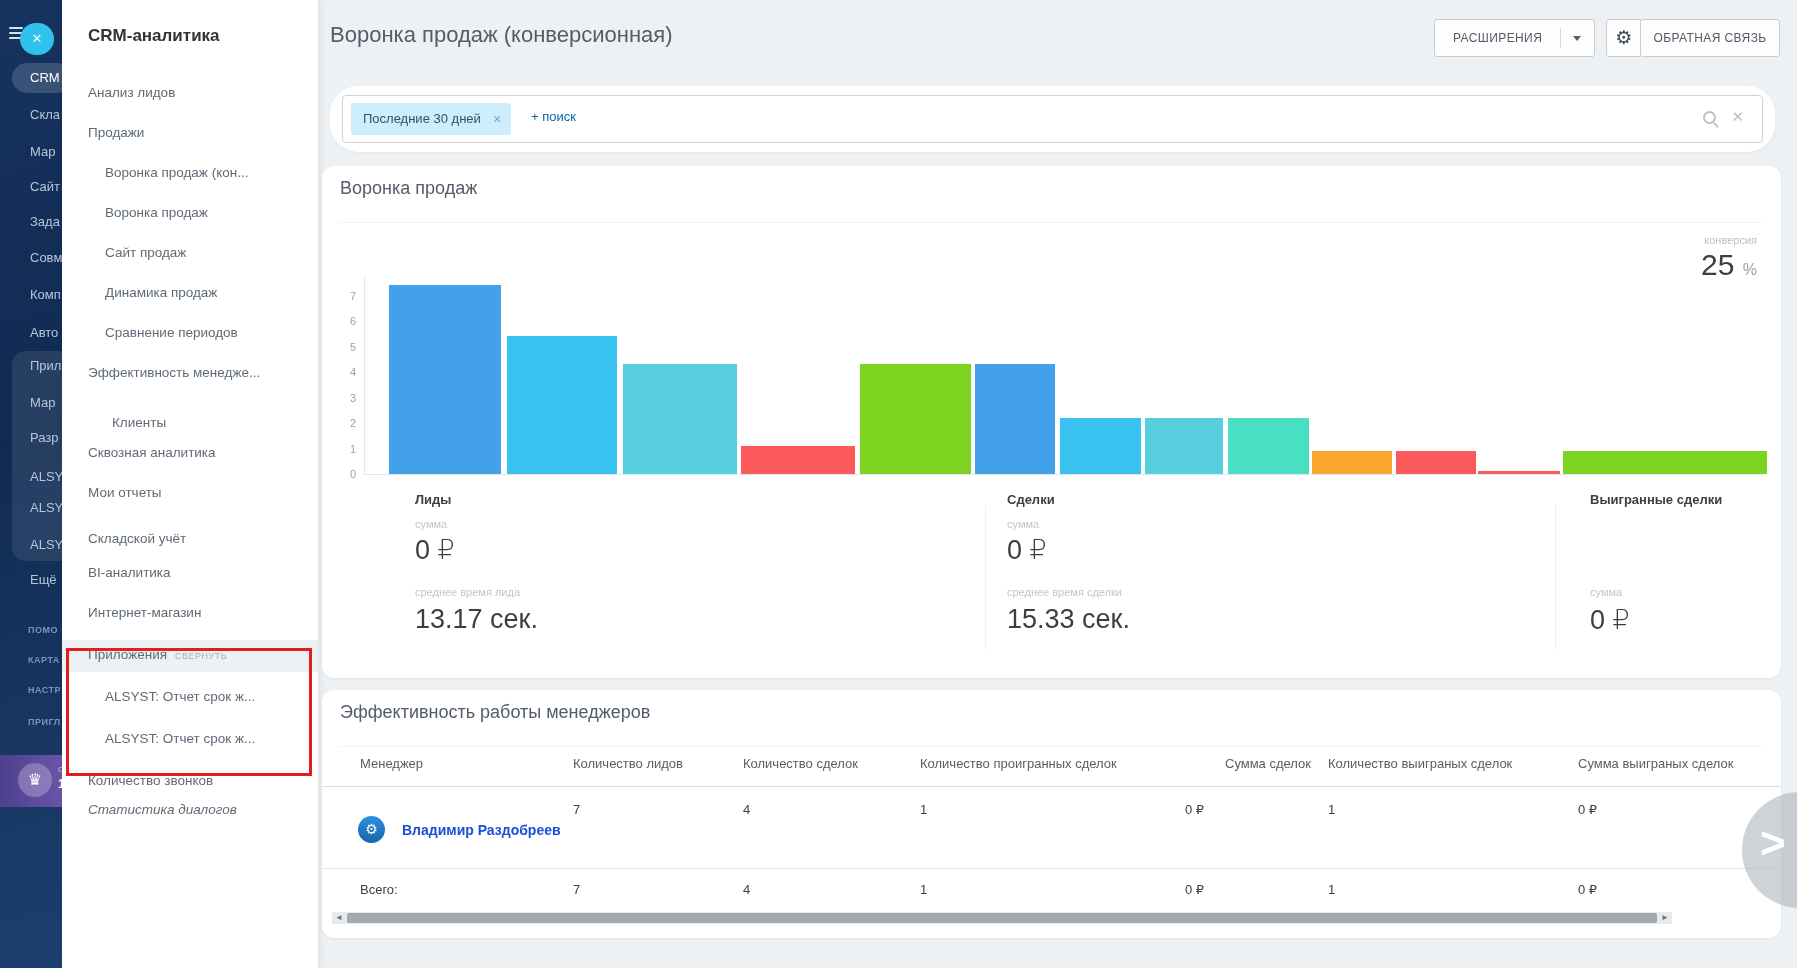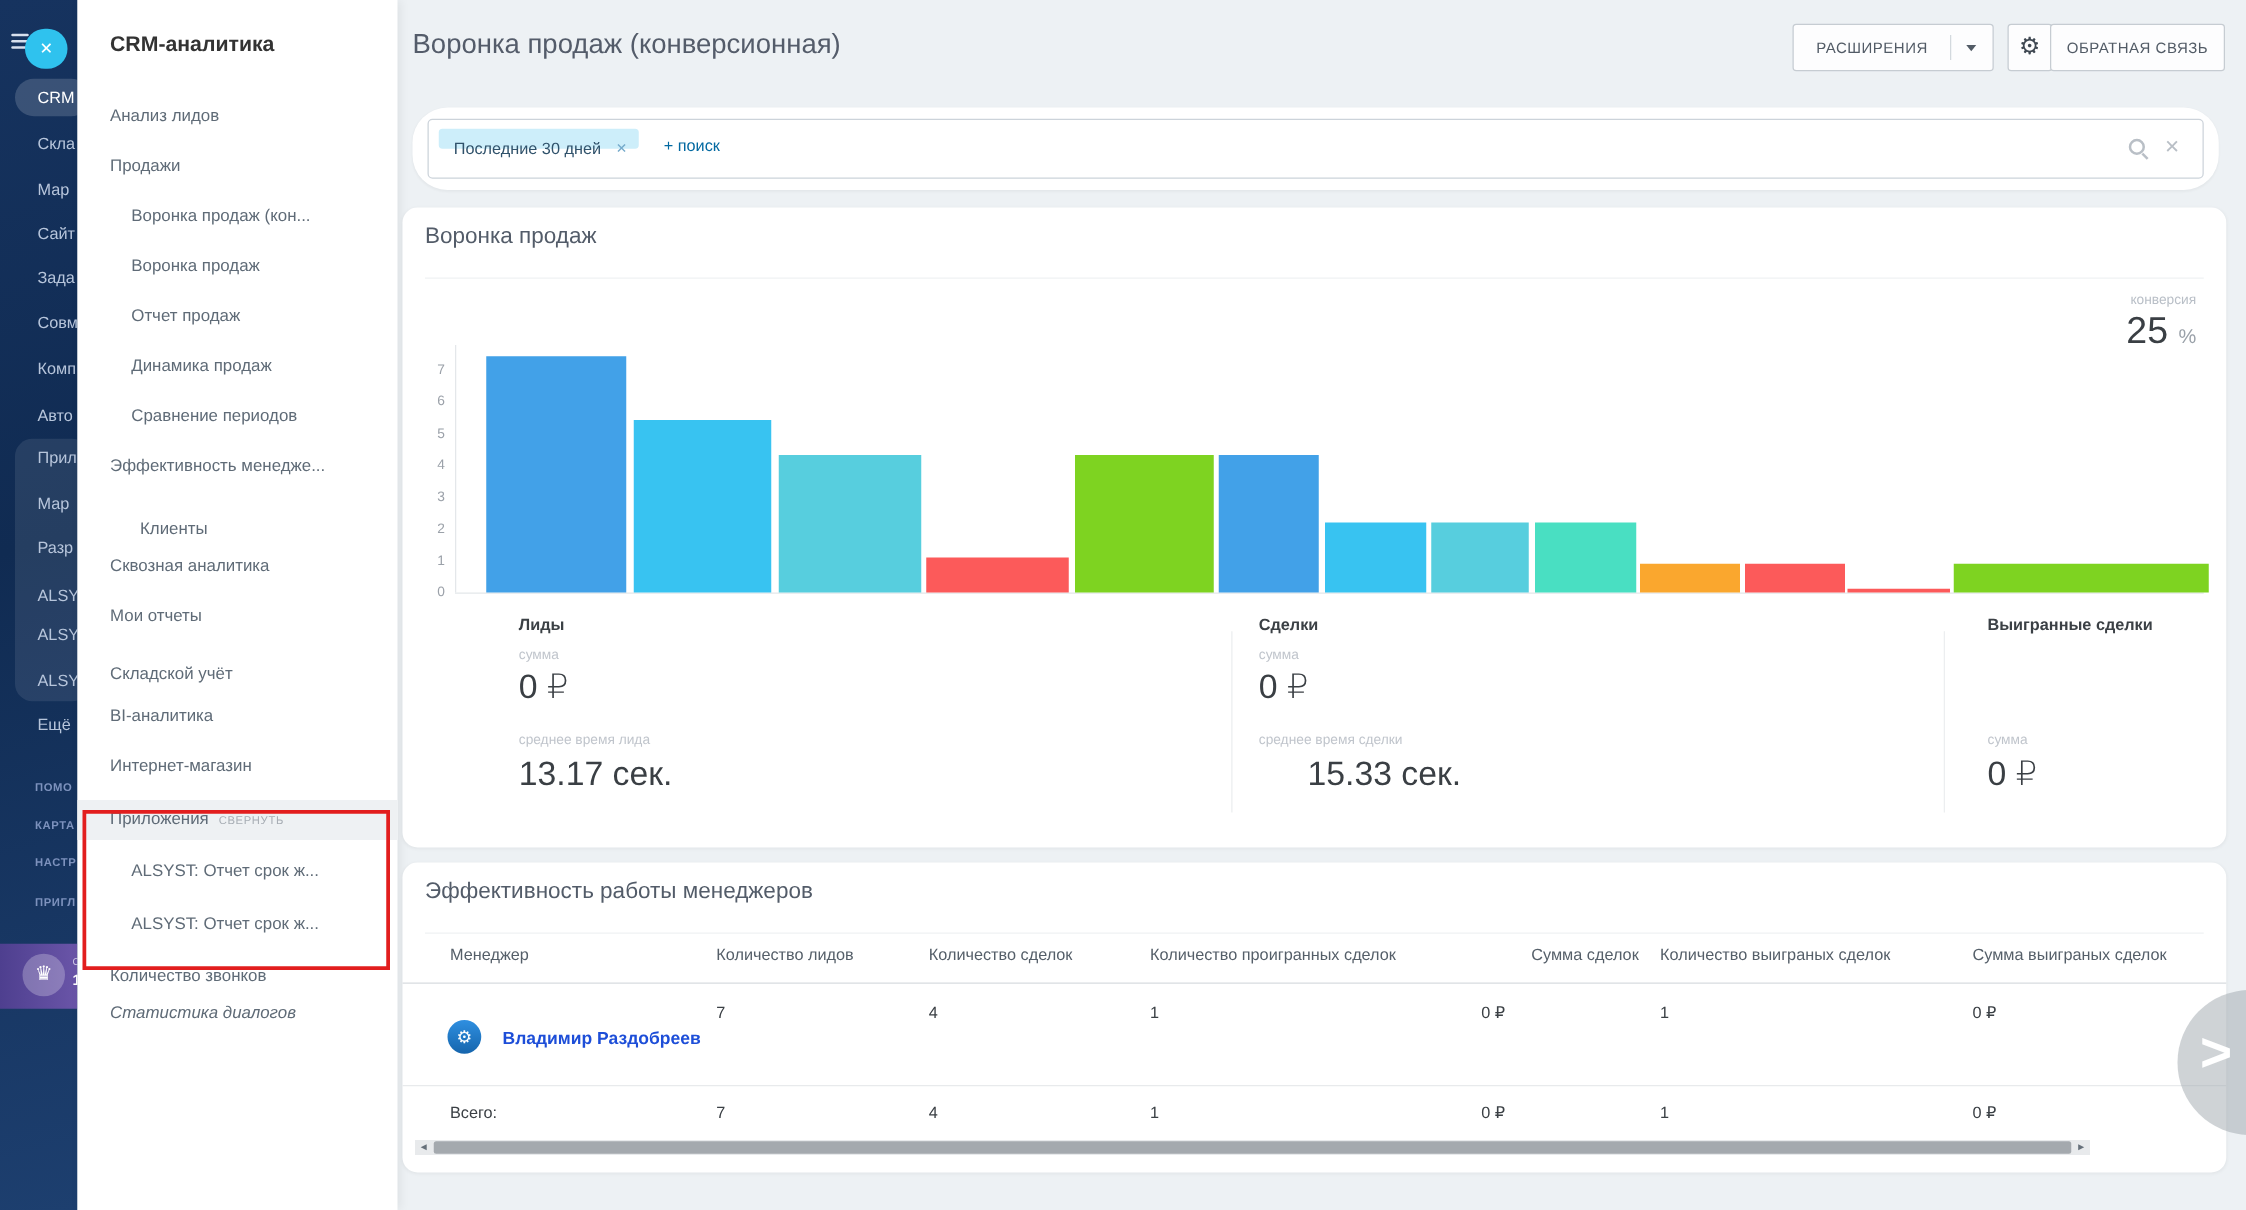--- a/index.html
+++ b/index.html
@@ -40,21 +40,21 @@
   .btn-ext{right:202px;width:161px;}
   .btn-ext .lbl{position:absolute;left:18px;top:0;line-height:36px;}
   .btn-ext .sep{position:absolute;right:33px;top:8px;bottom:8px;width:1px;background:#d3d9de;}
   .caret{position:absolute;right:13px;top:16px;width:0;height:0;border-left:4px solid transparent;border-right:4px solid transparent;border-top:5px solid #525b66;}
   .btn-gear{right:155px;width:36px;font-size:19px;color:#3f4852;text-align:center;line-height:35px;}
   .btn-fb{right:17px;width:140px;text-align:center;line-height:36px;}
 
   
   .filterbar{position:absolute;left:12px;top:86px;width:1445px;height:66px;background:#fff;border-radius:28px;box-shadow:0 1px 2px rgba(0,0,0,.04);}
   .filter-field{position:absolute;left:12px;right:12px;top:9px;bottom:9px;border:1px solid #ccd3da;border-radius:4px;cursor:text;}
-  .chip{position:absolute;left:8px;top:7px;height:16px;background:#cdeefa;border-radius:3px;font-size:13px;color:#30526b;
+  .chip{position:absolute;left:8px;top:7px;height:32px;background:#cdeefa;border-radius:3px;font-size:13px;color:#30526b;
         line-height:32px;padding:0 30px 0 12px;cursor:pointer;}
   .chip-x{position:absolute;right:9px;top:0;font-size:11px;color:#74aacb;cursor:pointer;}
   .filter-ph{position:absolute;left:188px;top:13px;font-size:13px;color:#0369a1;}
   .mag{position:absolute;right:46px;top:15px;width:9px;height:9px;border:2px solid #b9bfc6;border-radius:50%;cursor:pointer;}
   .mag::after{content:"";position:absolute;width:2px;height:6px;background:#b9bfc6;transform:rotate(-45deg);left:10px;top:9px;}
   .f-x{position:absolute;right:18px;top:12px;font-size:15px;color:#b9bfc6;cursor:pointer;}
 
   
   .card{position:absolute;left:4px;background:#fff;border-radius:12px;box-shadow:0 1px 3px rgba(0,0,0,.05);}
   .card-funnel{top:166px;width:1459px;height:512px;}
@@ -137,21 +137,21 @@
     </div>
   </div>
 
   <div class="panel">
     <div class="panel-title">CRM-аналитика</div>
     <div>
         <div class="m-item" style="top: 85px;">Анализ лидов</div>
         <div class="m-item" style="top: 125px;">Продажи</div>
         <div class="m-item lvl2" style="top: 165px;">Воронка продаж (кон...</div>
         <div class="m-item lvl2" style="top: 205px;">Воронка продаж</div>
-        <div class="m-item lvl2" style="top: 245px;">Отчет продаж</div>
+        <div class="m-item lvl2" style="top: 245px;">Сайт продаж</div>
         <div class="m-item lvl2" style="top: 285px;">Динамика продаж</div>
         <div class="m-item lvl2" style="top: 325px;">Сравнение периодов</div>
         <div class="m-item" style="top: 365px;">Эффективность менедже...</div>
         <div class="m-item" style="top: 415px; margin-left: 24px;">Клиенты</div>
         <div class="m-item" style="top: 445px;">Сквозная аналитика</div>
         <div class="m-item" style="top: 485px;">Мои отчеты</div>
         <div class="m-item" style="top: 531px;">Складской учёт</div>
         <div class="m-item" style="top: 565px;">BI-аналитика</div>
         <div class="m-item" style="top: 605px;">Интернет-магазин</div>
         <div class="m-row-bg" style="top: 640px;"></div>
@@ -226,21 +226,21 @@
           <div class="stat-vsep" style="left: 1233px;"></div>
           <div class="stat-title" style="left: 93px; top: 326px;">Лиды</div>
           <div class="stat-label" style="left: 93px; top: 352px;">сумма</div>
           <div class="stat-value" style="left: 93px; top: 368px;">0 ₽</div>
           <div class="stat-label" style="left: 93px; top: 420px;">среднее время лида</div>
           <div class="stat-value" style="left: 93px; top: 438px;">13.17 сек.</div>
           <div class="stat-title" style="left: 685px; top: 326px;">Сделки</div>
           <div class="stat-label" style="left: 685px; top: 352px;">сумма</div>
           <div class="stat-value" style="left: 685px; top: 368px;">0 ₽</div>
           <div class="stat-label" style="left: 685px; top: 420px;">среднее время сделки</div>
-          <div class="stat-value" style="left: 724px; top: 438px;">15.33 сек.</div>
+          <div class="stat-value" style="left: 685px; top: 438px;">15.33 сек.</div>
           <div class="stat-title" style="left: 1268px; top: 326px;">Выигранные сделки</div>
           <div class="stat-label" style="left: 1268px; top: 420px;">сумма</div>
           <div class="stat-value" style="left: 1268px; top: 438px;">0 ₽</div>
         </div>
     </div>
 
     <div class="card card-mgrs">
       <div class="card-title">Эффективность работы менеджеров</div>
       <div class="card-divider"></div>
       <div>

